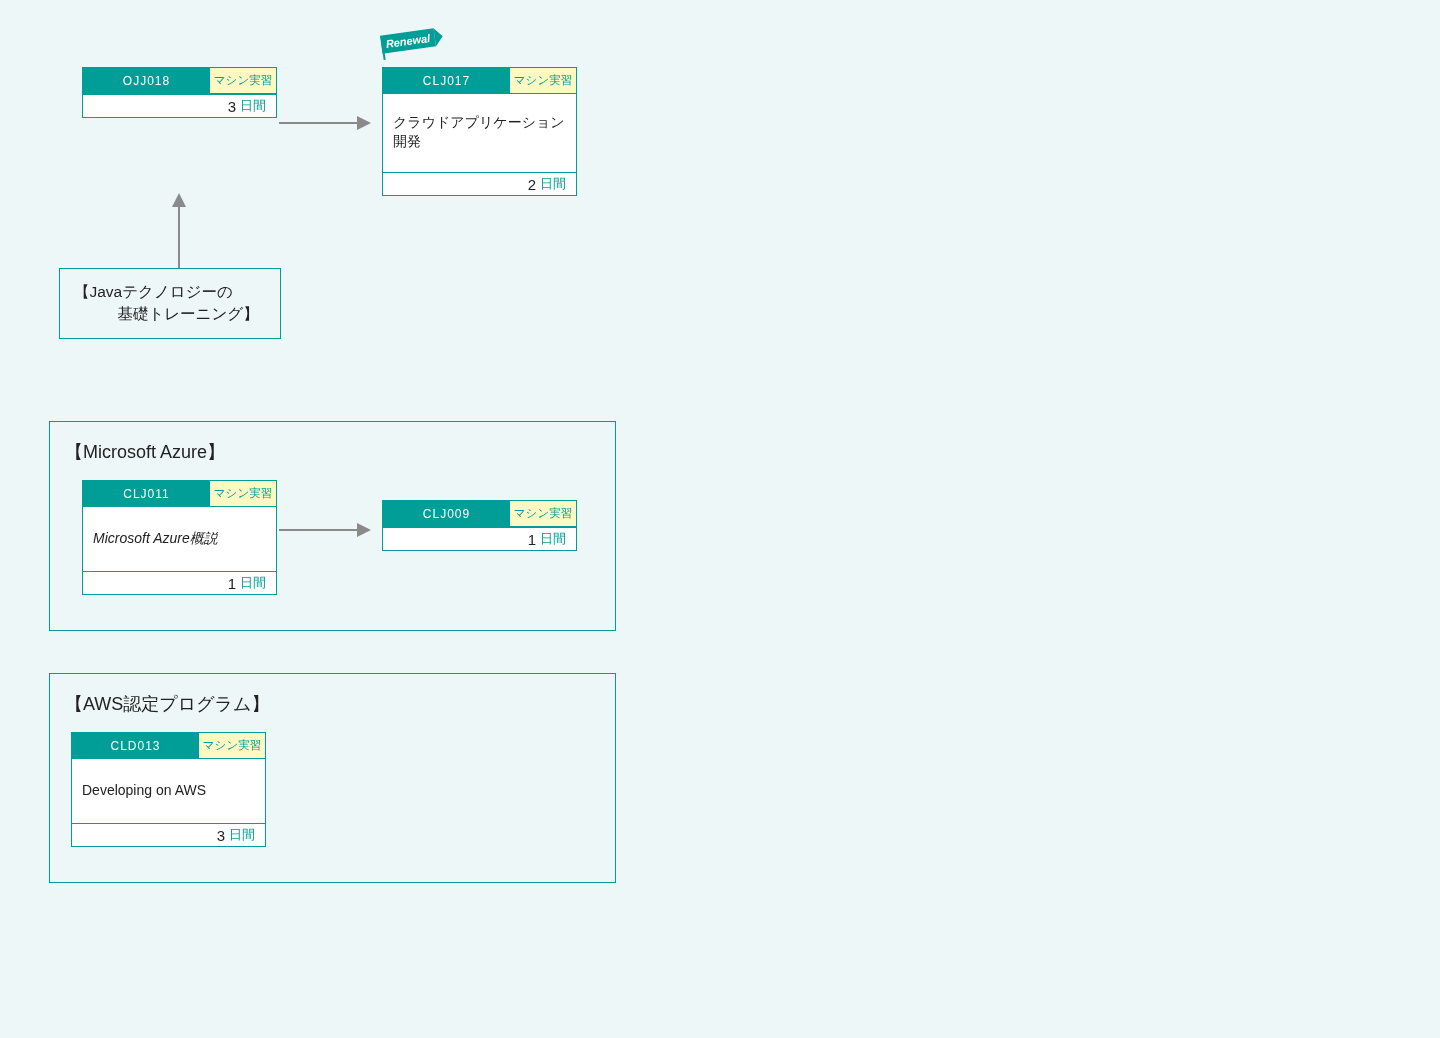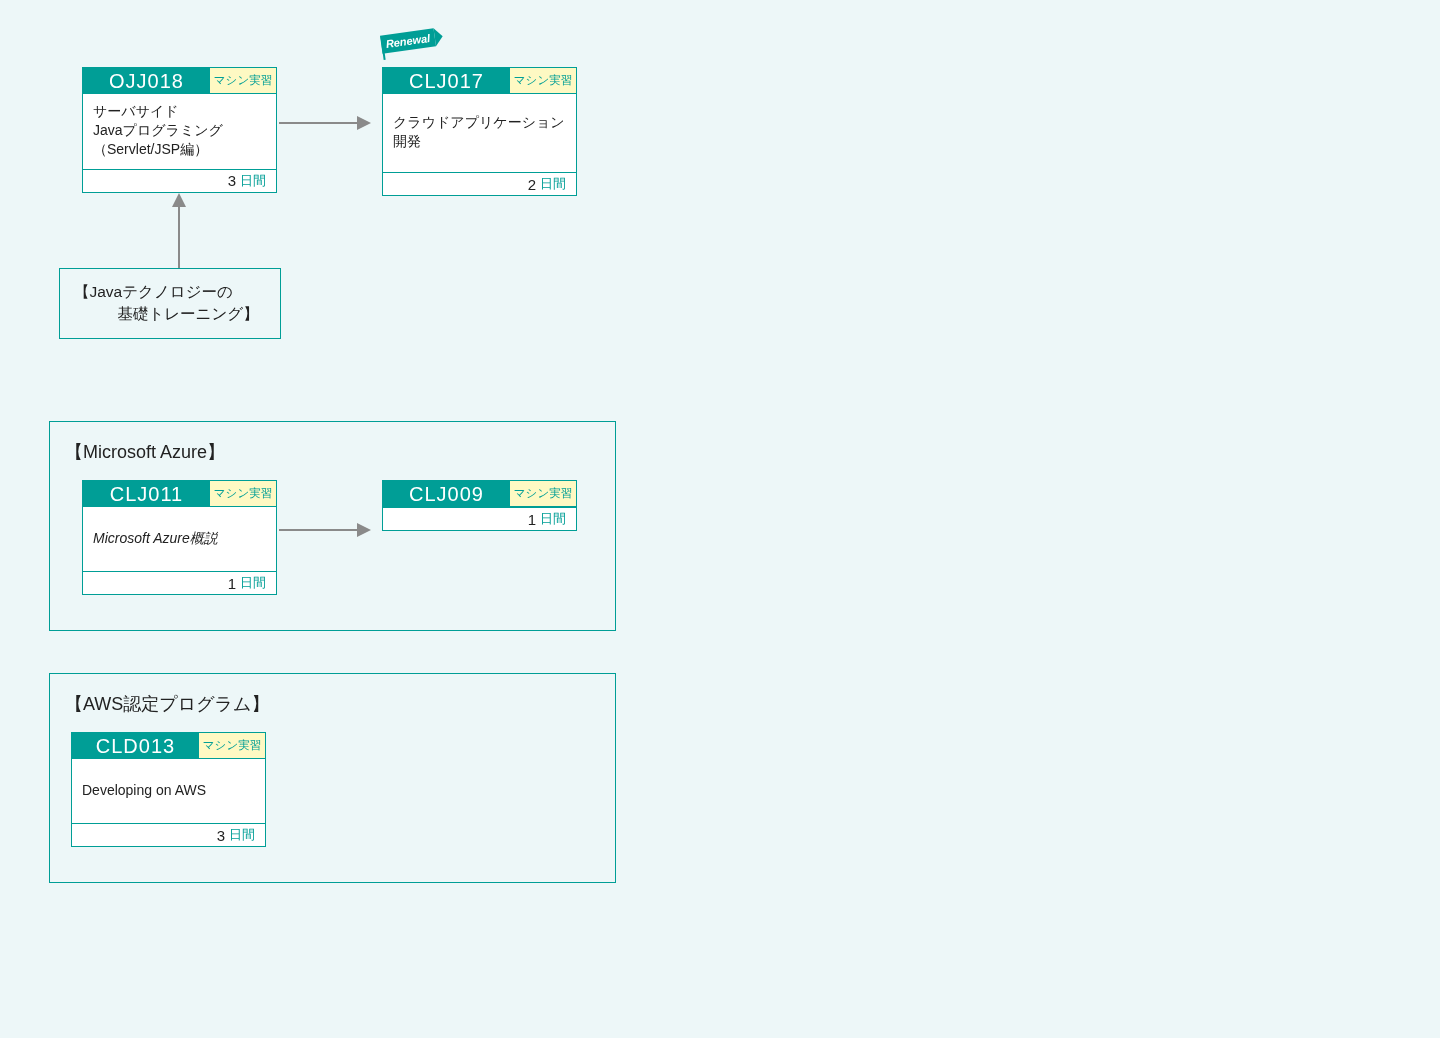--- a/index.html
+++ b/index.html
@@ -20,21 +20,21 @@
   }
   .course .hdr{
     display:flex;
     align-items:stretch;
     height:26px;
   }
   .course .code{
     flex:1;
     background:#009e96;
     color:#fff;
-    font-size:20px;
+    font-size:12px;
     font-weight:500;
     letter-spacing:1px;
     display:flex;align-items:center;justify-content:center;
   }
   .course .mtag{
     width:66px;
     background:#fef9c3;
     color:#009e96;
     font-size:11.5px;
     border-bottom:1.5px solid #009e96;
@@ -129,25 +129,20 @@
   }
 </style>
 </head>
 <body>
 
 <div class="course" style="left:82px;top:67px;">
   <div class="hdr">
     <div class="code">OJJ018</div>
     <div class="mtag">マシン実習</div>
   </div>
-  <div class="body">
-    <div>サーバサイド</div>
-    <div>Javaプログラミング</div>
-    <div>（Servlet/JSP編）</div>
-  </div>
   <div class="ftr">
     <span class="n">3</span>
       <span>日間</span>
   </div>
 </div>
 
 <div class="renewal" style="left:381px;top:32px;">
   <div class="pole"></div>
   <div class="flag">Renewal</div>
 </div>
@@ -185,21 +180,21 @@
   </div>
   <div class="body" style="min-height:46px;display:flex;align-items:center;font-style:italic;">
     <div>Microsoft Azure概説</div>
   </div>
   <div class="ftr">
     <span class="n">1</span>
       <span>日間</span>
   </div>
 </div>
 
-<div class="course" style="left:382px;top:480px;">
+<div class="course" style="left:382px;top:500px;">
   <div class="hdr">
     <div class="code">CLJ009</div>
     <div class="mtag">マシン実習</div>
   </div>
   <div class="ftr">
     <span class="n">1</span>
       <span>日間</span>
   </div>
 </div>
 

